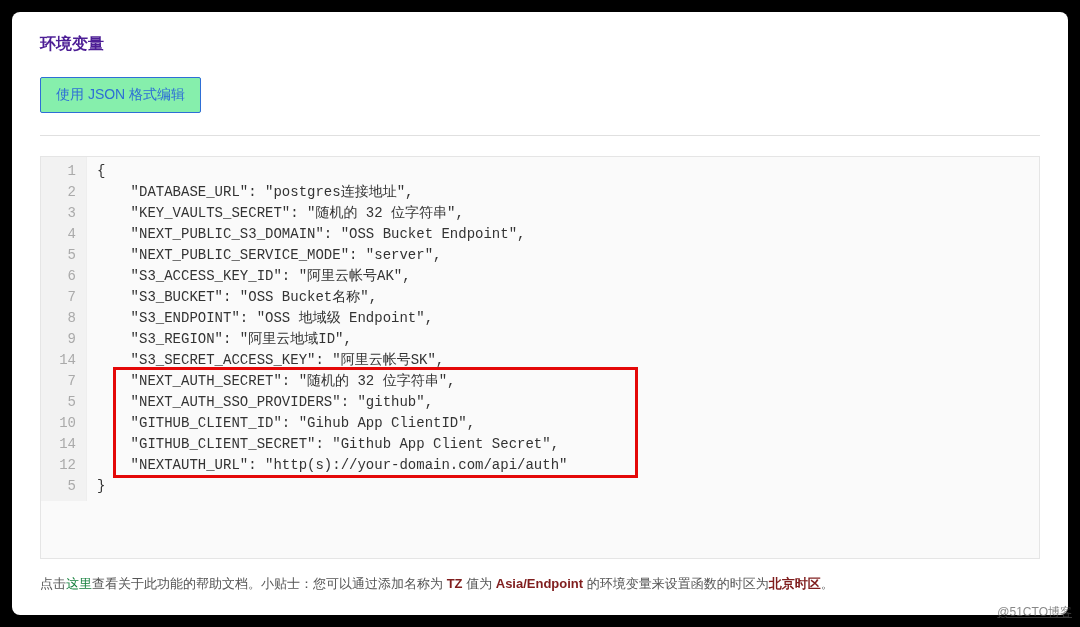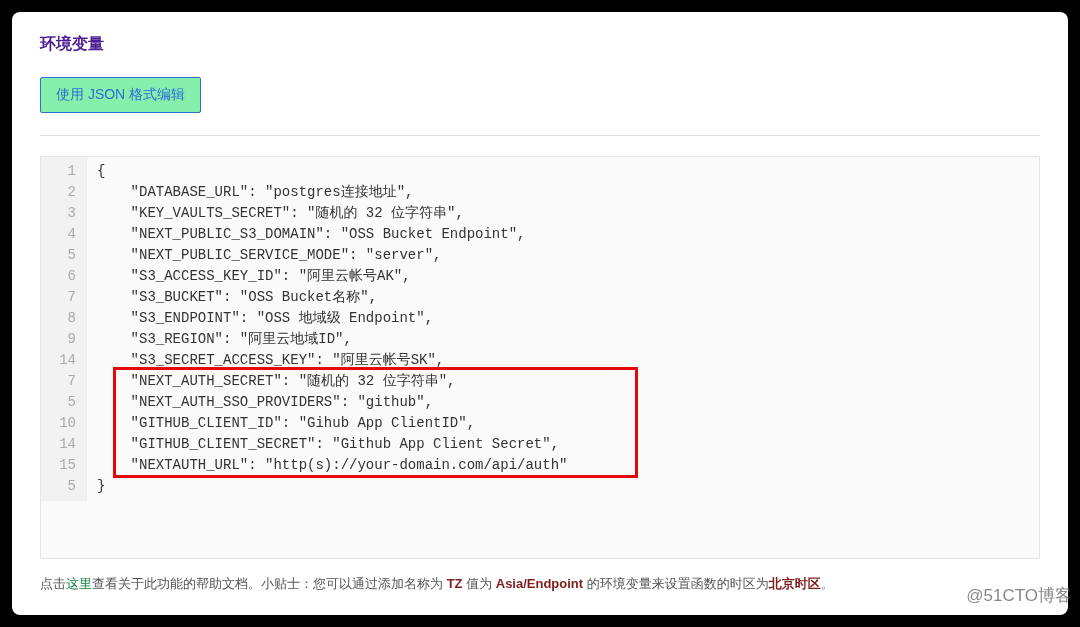--- a/index.html
+++ b/index.html
@@ -98,25 +98,26 @@
     .footer a {
       color: #15803d;
       text-decoration: none;
     }
     .footer b {
       font-weight: 700;
       color: #7f1d1d;
     }
     .watermark {
       position: absolute;
-      bottom: 20px;
+      bottom: 6px;
       right: 8px;
       color: #555;
-      font-size: 17px;
+      font-size: 12px;
       opacity: 0.7;
+      text-decoration: underline;
     }
   </style>
 </head>
 <body>
 
 <div class="panel">
   <h2 class="title">环境变量</h2>
 
   <div class="tab-row">
     <button class="tab-btn active">使用 JSON 格式编辑</button>
@@ -132,21 +133,21 @@
           <div>5</div>
           <div>6</div>
           <div>7</div>
           <div>8</div>
           <div>9</div>
           <div>14</div>
           <div>7</div>
           <div>5</div>
           <div>10</div>
           <div>14</div>
-          <div>15</div>
+          <div>12</div>
           <div>5</div>
         </div>
       <div class="code-lines" id="code-lines"><div>{</div><div>    "DATABASE_URL": "postgres连接地址",</div><div>    "KEY_VAULTS_SECRET": "随机的 32 位字符串",</div><div>    "NEXT_PUBLIC_S3_DOMAIN": "OSS Bucket Endpoint",</div><div>    "NEXT_PUBLIC_SERVICE_MODE": "server",</div><div>    "S3_ACCESS_KEY_ID": "阿里云帐号AK",</div><div>    "S3_BUCKET": "OSS Bucket名称",</div><div>    "S3_ENDPOINT": "OSS 地域级 Endpoint",</div><div>    "S3_REGION": "阿里云地域ID",</div><div>    "S3_SECRET_ACCESS_KEY": "阿里云帐号SK",</div><div>    "NEXT_AUTH_SECRET": "随机的 32 位字符串",</div><div>    "NEXT_AUTH_SSO_PROVIDERS": "github",</div><div>    "GITHUB_CLIENT_ID": "Gihub App ClientID",</div><div>    "GITHUB_CLIENT_SECRET": "Github App Client Secret",</div><div>    "NEXTAUTH_URL": "http(s)://your-domain.com/api/auth"</div><div>}</div></div>
     </div>
     <div class="highlight-box" id="hl" style="top: 210px; left: 72px; width: 525px; height: 111px;"></div>
   </div>
 
   <div class="footer">
     <span>点击</span><a href="#">这里</a><span>查看关于此功能的帮助文档。小贴士：您可以通过添加名称为 </span><b>TZ</b><span> 值为 </span><b>Asia/Endpoint</b><span> 的环境变量来设置函数的时区为</span><b>北京时区</b><span>。</span>
   </div>

